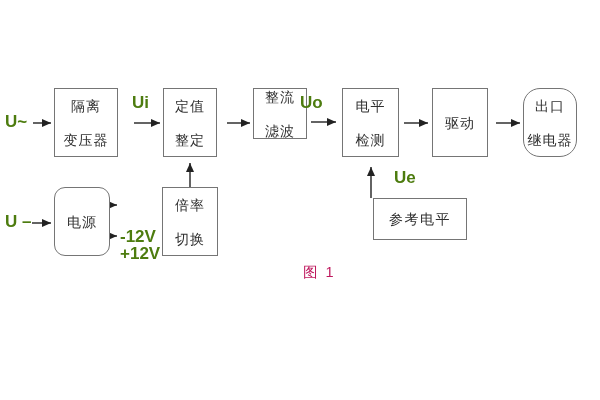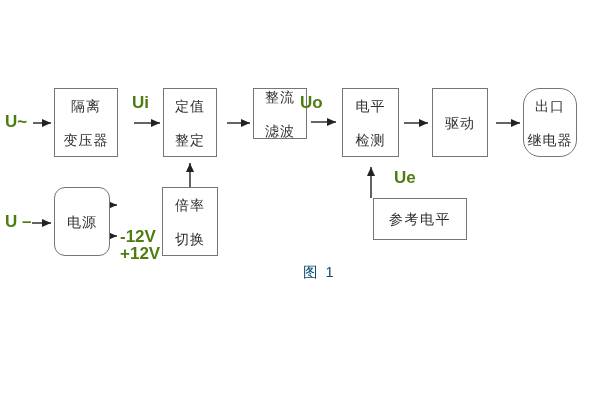--- a/index.html
+++ b/index.html
@@ -41,21 +41,21 @@
     position: absolute;
     font-size: 17px;
     line-height: 16px;
     font-weight: bold;
     color: #4d7c0f;
     white-space: nowrap;
   }
   .cjk-lbl {
     font-weight: normal;
     font-size: 14.5px;
-    color: #0c4a6e;
+    color: #be185d;
     letter-spacing: 2px;
   }
   
   #blk-isolation   { left: 54px;  top: 88px;  width: 64px; height: 69px; }
   #blk-setting     { left: 163px; top: 88px;  width: 54px; height: 69px; }
   #blk-rectifier   { left: 253px; top: 88px;  width: 54px; height: 51px; }
   #blk-level       { left: 342px; top: 88px;  width: 57px; height: 69px; }
   #blk-driver      { left: 432px; top: 88px;  width: 56px; height: 69px; }
   #blk-relay       { left: 523px; top: 88px;  width: 54px; height: 69px; border-radius: 17px; }
   #blk-power       { left: 54px;  top: 187px; width: 56px; height: 69px; border-radius: 11px; }

